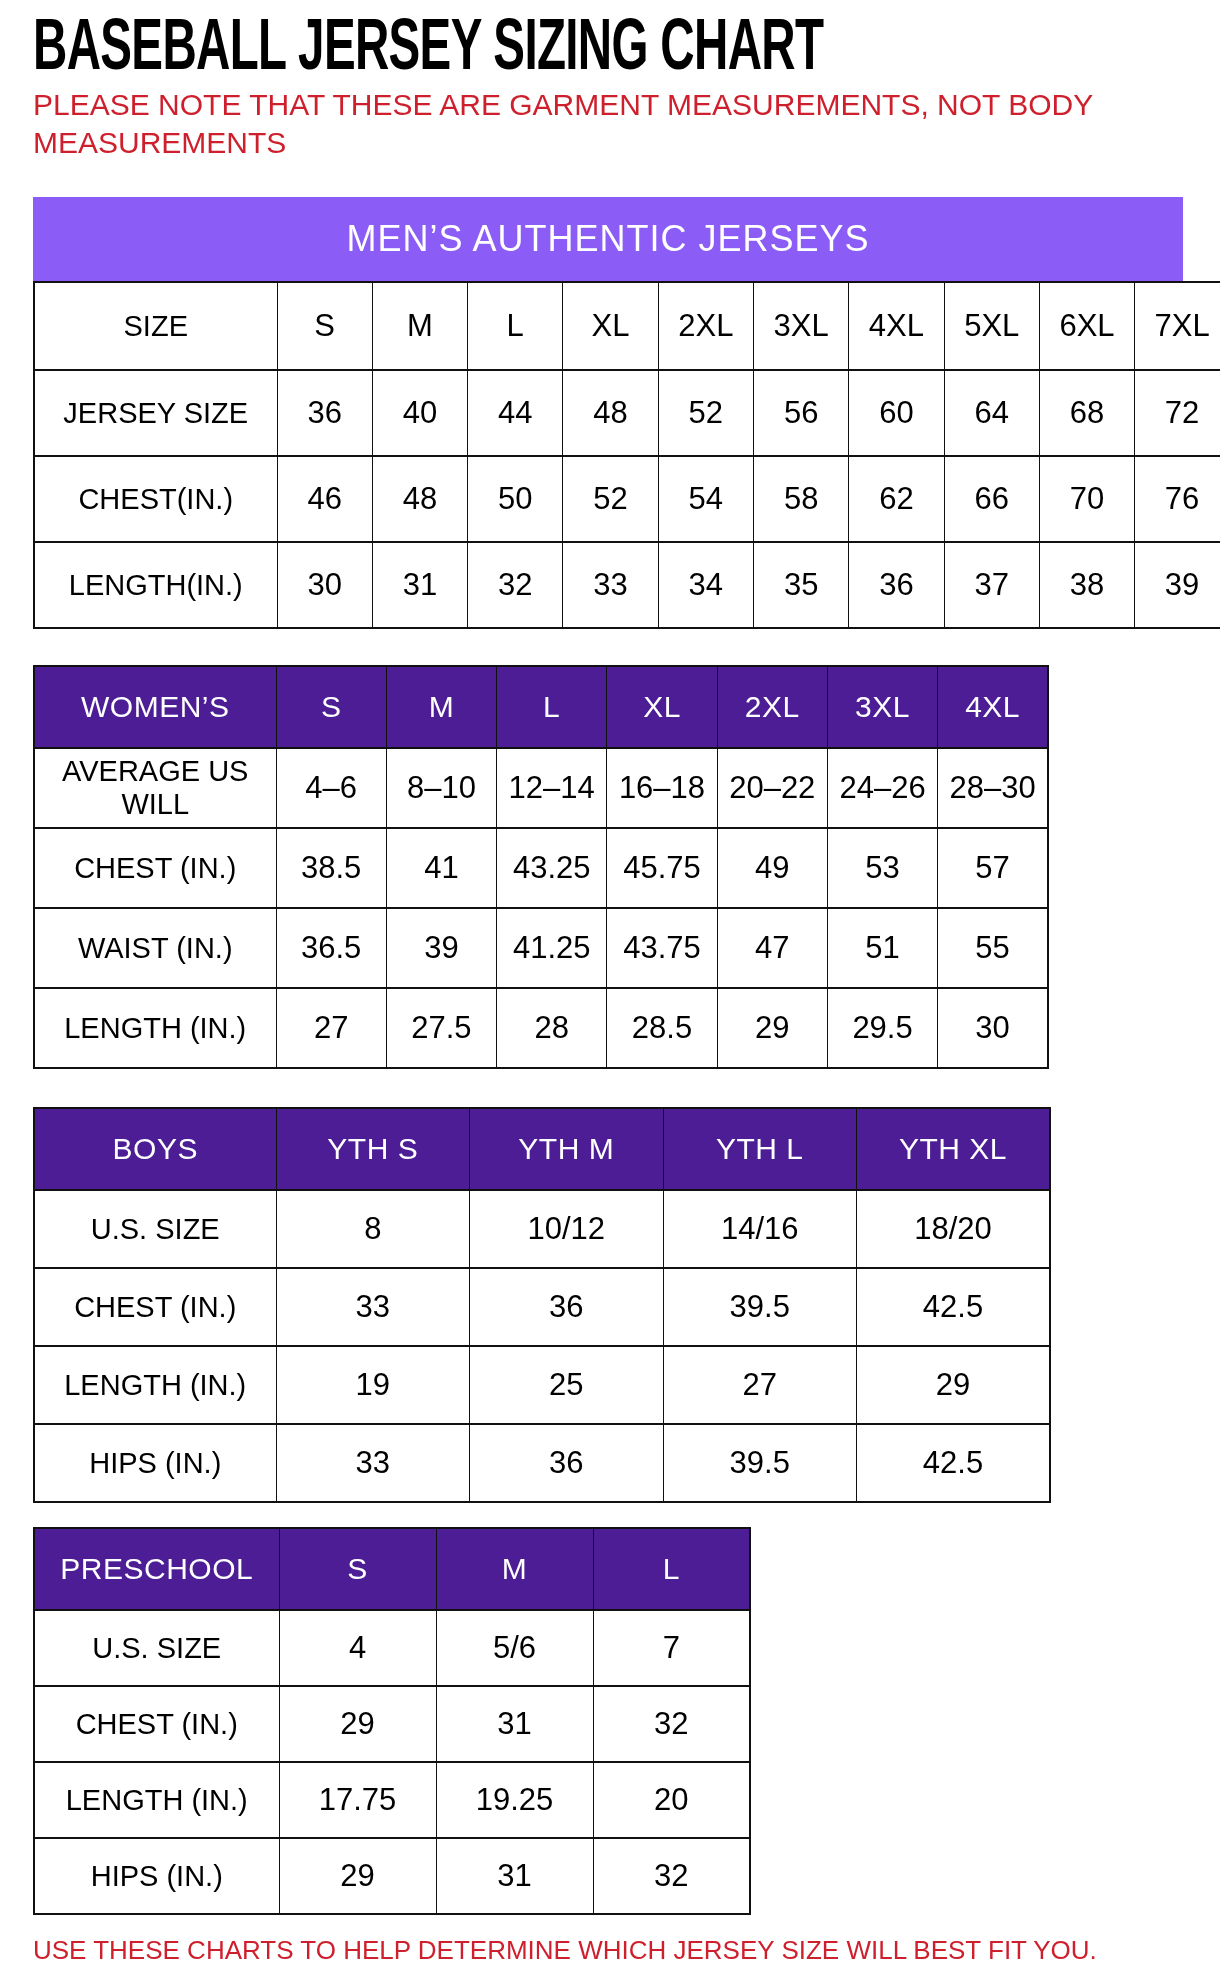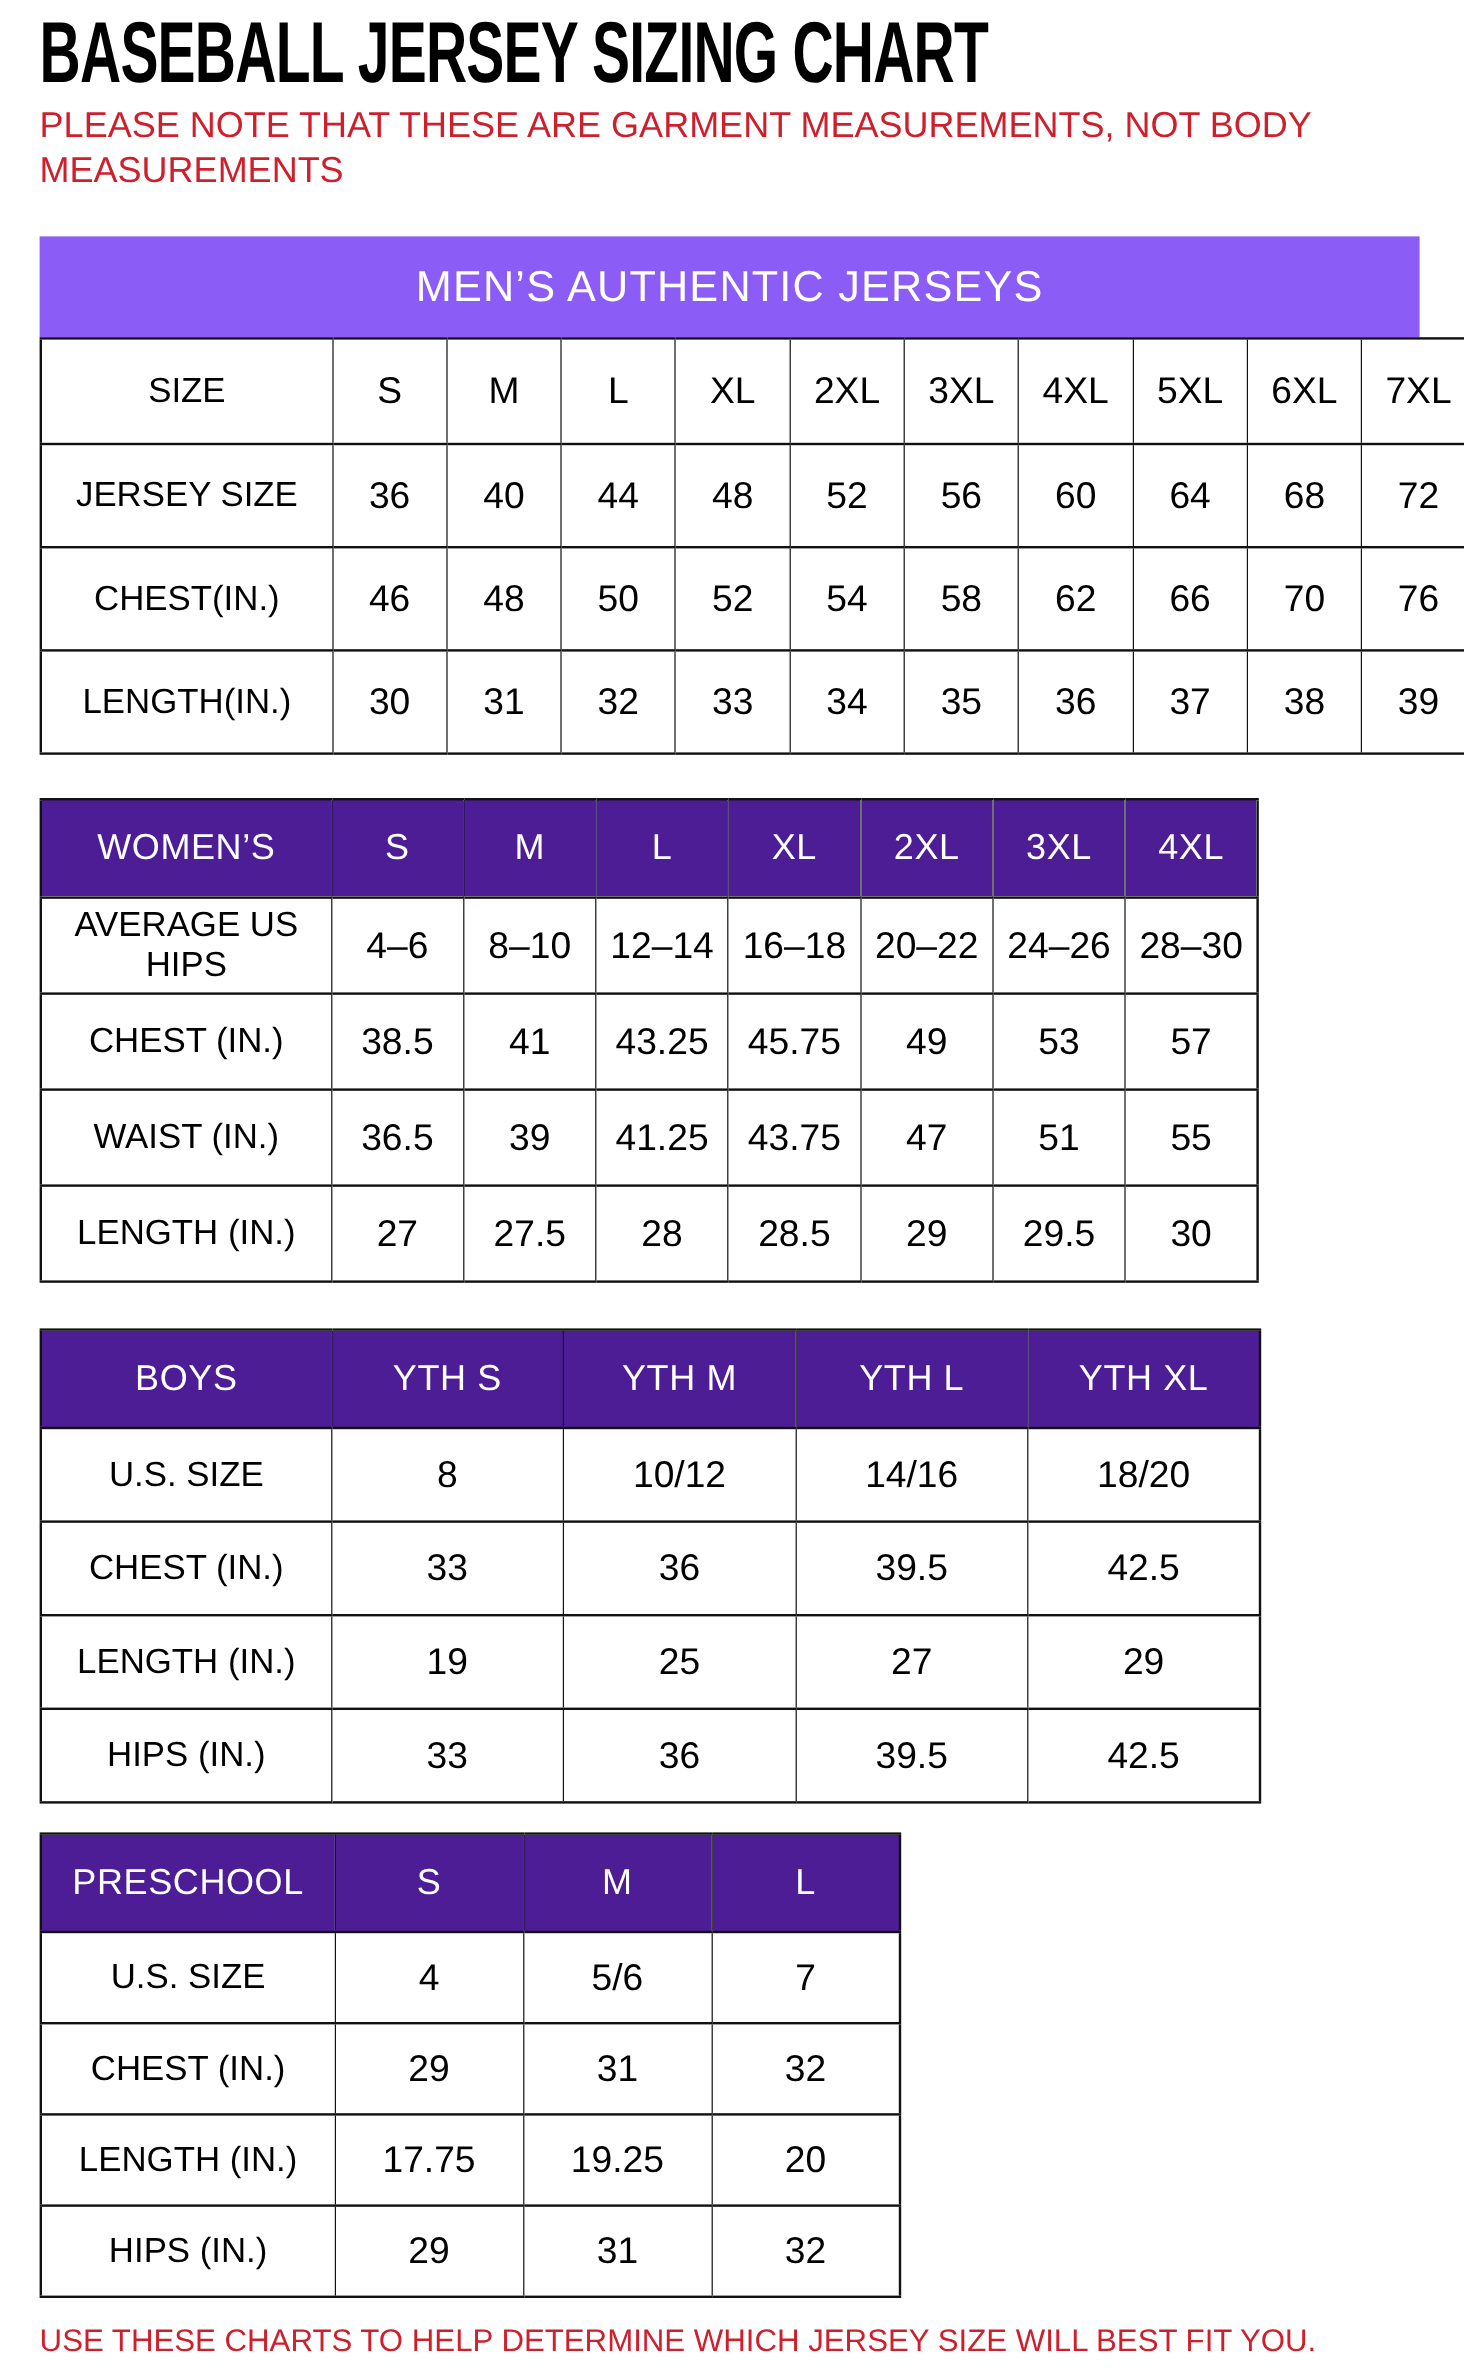--- a/index.html
+++ b/index.html
@@ -194,21 +194,21 @@
       <td>WOMEN’S</td>
       <td>S</td>
       <td>M</td>
       <td>L</td>
       <td>XL</td>
       <td>2XL</td>
       <td>3XL</td>
       <td>4XL</td>
     </tr>
     <tr>
-      <td class="lbl">AVERAGE US HIPS</td>
+      <td class="lbl">AVERAGE US WILL</td>
       <td class="val">4–6</td>
       <td class="val">8–10</td>
       <td class="val">12–14</td>
       <td class="val">16–18</td>
       <td class="val">20–22</td>
       <td class="val">24–26</td>
       <td class="val">28–30</td>
     </tr>
     <tr>
       <td class="lbl">CHEST (IN.)</td>

